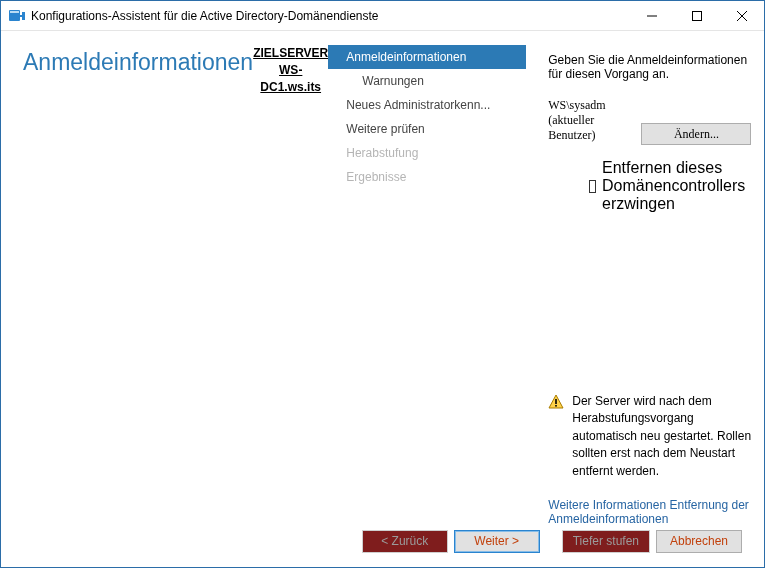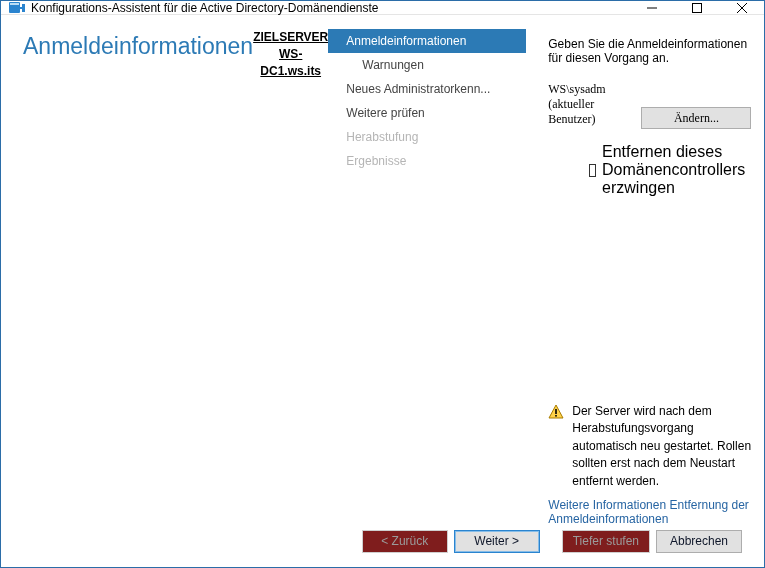--- a/index.html
+++ b/index.html
@@ -13,21 +13,21 @@
   }
   .window {
     width: 765px; height: 568px;
     border: 1px solid #2b6da8;
     display: flex;
     flex-direction: column;
     background: #fff;
   }
   
   .titlebar {
-    height: 14px;
+    height: 30px;
     display: flex;
     align-items: center;
     border-bottom: 1px solid #e5e5e5;
   }
   .titlebar .app-icon {
     width: 16px; height: 16px;
     margin: 0 6px 0 8px;
     display: inline-block;
   }
   .titlebar .title {
@@ -143,21 +143,21 @@
   .bottom-info {
     margin-top: auto;
   }
   .warning-row {
     display: flex;
     gap: 8px;
     align-items: flex-start;
     font-size: 12px;
     color: #000;
     line-height: 1.45;
-    margin-bottom: 8px;
+    margin-bottom: 18px;
   }
   .warn-icon {
     width: 16px; height: 16px; flex-shrink: 0;
     margin-top: 1px;
   }
   .link {
     color: #2765a3;
     font-size: 12px;
     margin-bottom: 4px;
     display:inline-block;
@@ -178,21 +178,21 @@
   }
   .btn {
     height: 23px;
     min-width: 86px;
     padding: 0 10px;
     background: #e1e1e1;
     border: 1px solid #adadad;
     font-size: 12px;
     text-align: center;
     line-height: 21px;
-    color:#0f172a;
+    color:#c2410c;
   }
   .btn.disabled {
     color: #9b9b9b;
     border-color: #cfcfcf;
     background: #7f1d1d;
   }
   .btn.default {
     border: 1px solid #2a84cf;
     box-shadow: inset 0 0 0 1px #87bde8;
   }

